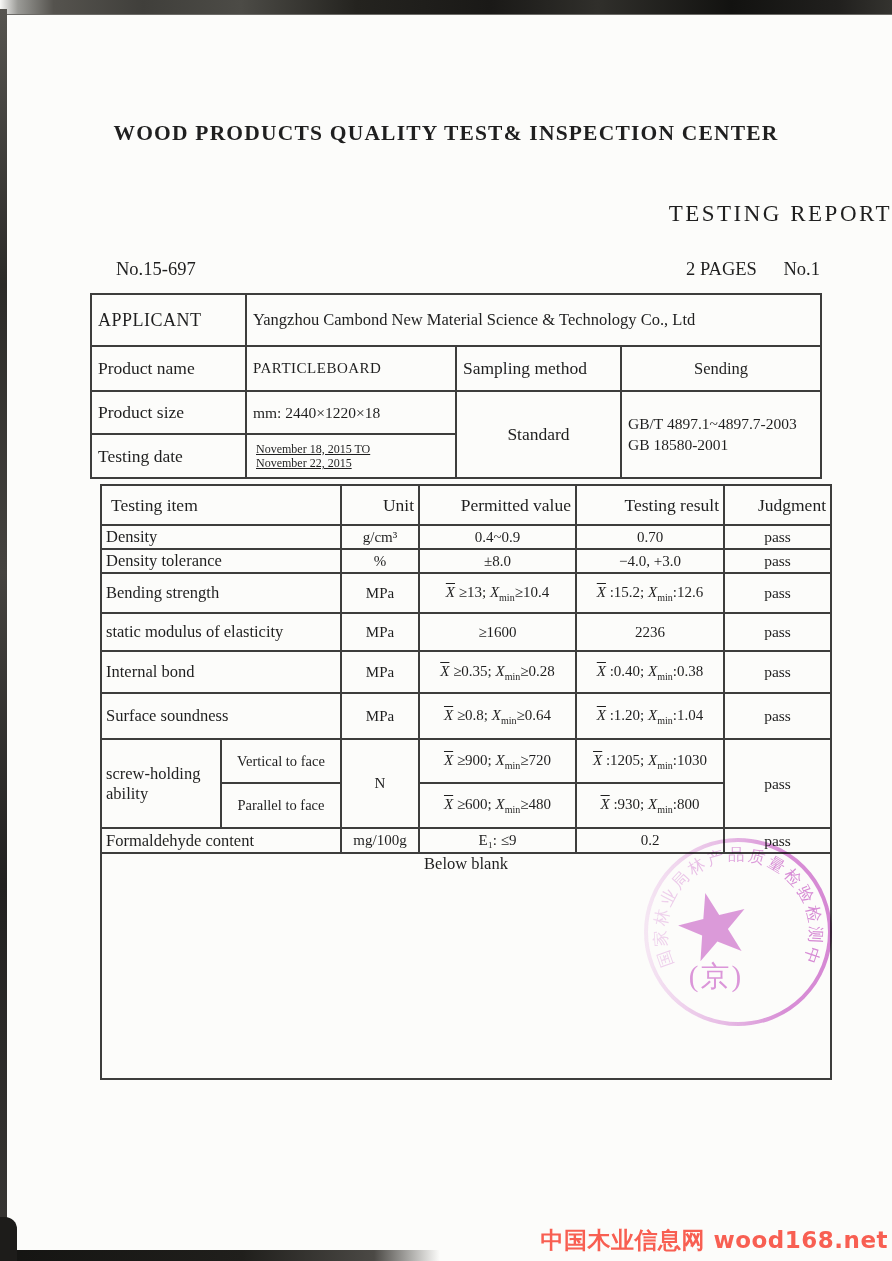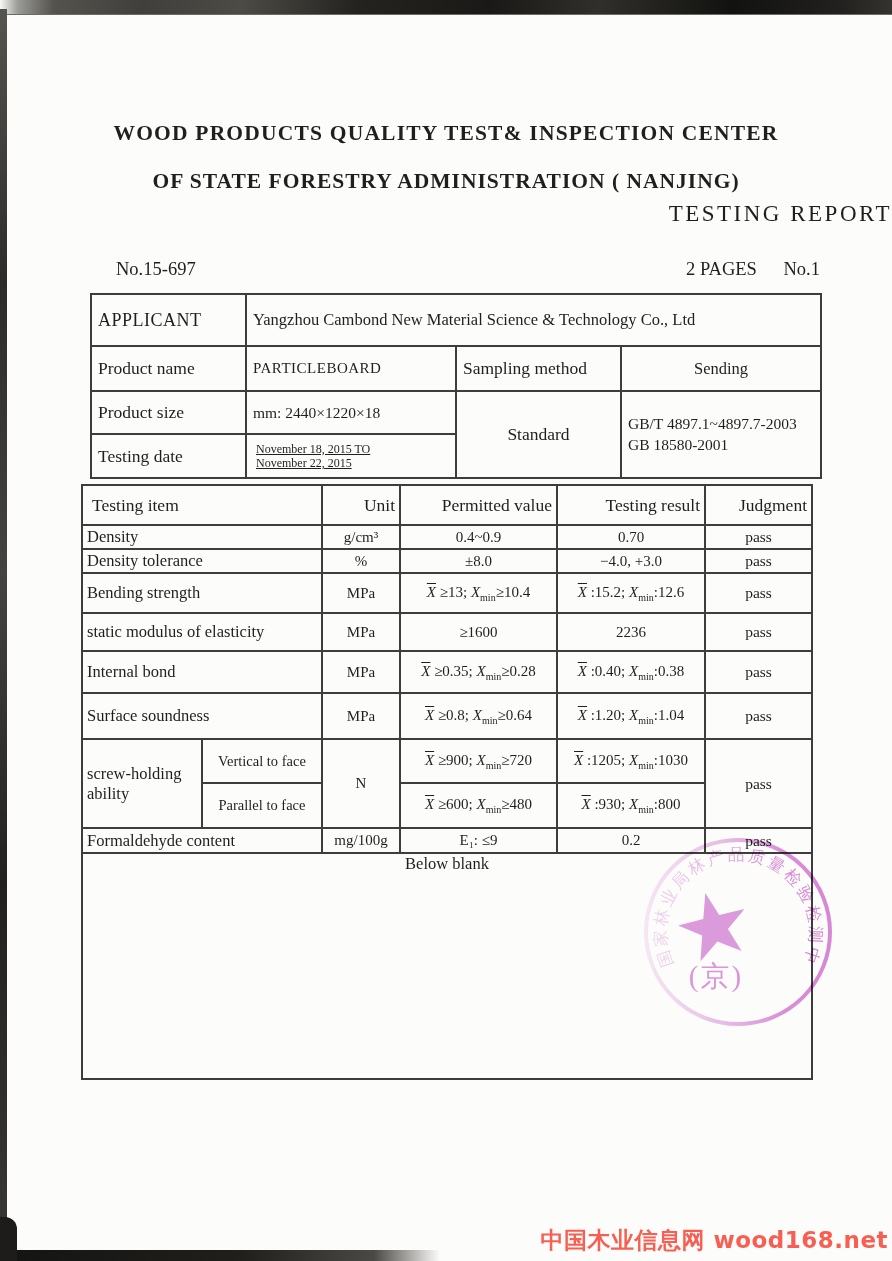--- a/index.html
+++ b/index.html
@@ -34,21 +34,21 @@
   .info-table td{padding:0 6px;}
   .lbl{font-size:17.5px;text-align:left;padding-left:9px;}
   .aval{font-size:16.5px;padding-left:13px;}
   .pbval{font-size:15px;letter-spacing:.5px;padding-left:9px;}
   .ctr{text-align:center;font-size:16.5px;}
   .std{text-align:center;font-size:17.5px;}
   .gb div{font-size:15.5px;line-height:1.35;}
   .dates div{font-size:12px;line-height:1.2;text-decoration:underline;}
   .sizev{font-size:15.5px;padding-left:9px;}
 
-  .test-table{position:absolute;left:81px;top:484px;width:730px;}
+  .test-table{position:absolute;left:100px;top:484px;width:730px;}
   .test-table td,.test-table th{padding:0 4px;}
   .test-table thead th{font-weight:normal;font-size:17.5px;text-align:right;}
   .test-table thead th:first-child{text-align:left;padding-left:9px;}
   .test-table thead tr{height:40px;}
   .item{text-align:left;padding-left:9px;font-size:16.5px;}
   .sub{text-align:center;font-size:14.5px;}
   .unit{text-align:center;font-size:15px;}
   .val{text-align:center;font-size:15px;white-space:nowrap;}
   .judg{text-align:center;font-size:15.5px;}
   .xb{text-decoration:overline;font-style:italic;}
@@ -66,21 +66,20 @@
   
   .watermark{position:absolute;right:4px;bottom:5px;font-family:"DejaVu Sans","Liberation Sans",sans-serif;
     font-weight:bold;font-size:23px;letter-spacing:.5px;white-space:nowrap;}
 </style>
 </head>
 <body>
 
 <div class="page">
 
   <div class="hline h1">WOOD PRODUCTS QUALITY TEST&amp; INSPECTION CENTER</div>
-  <div class="hline h2">OF STATE FORESTRY ADMINISTRATION ( NANJING)</div>
   <div class="doc-title">TESTING REPORT</div>
   <div class="no-row">
     <span>No.15-697</span>
     <span class="pages-group">
       <span>2 PAGES</span>
       <span>No.1</span>
     </span>
   </div>
 
   <table class="info-table">

